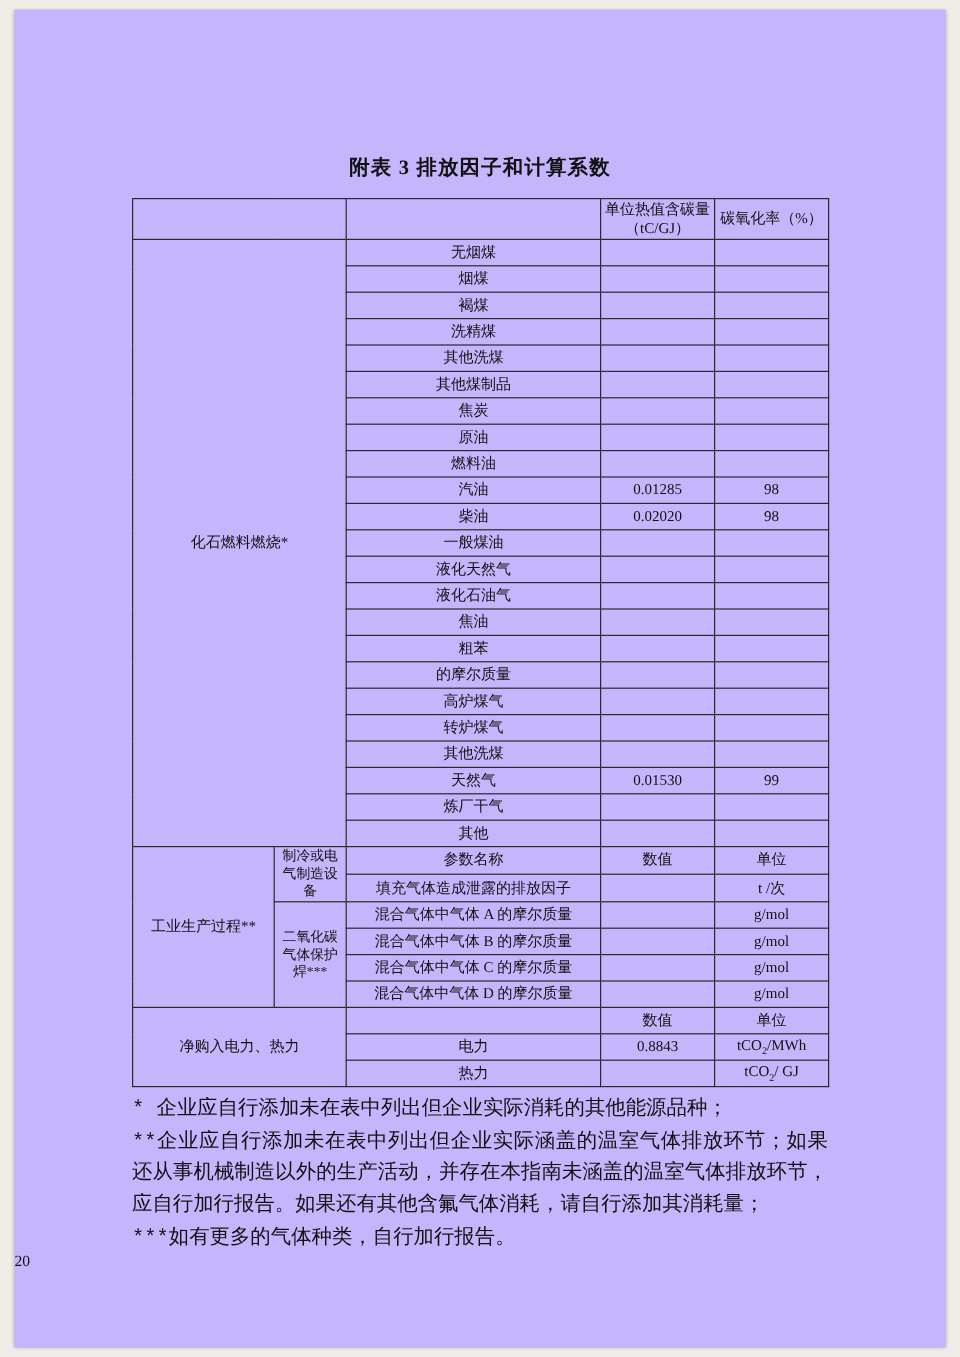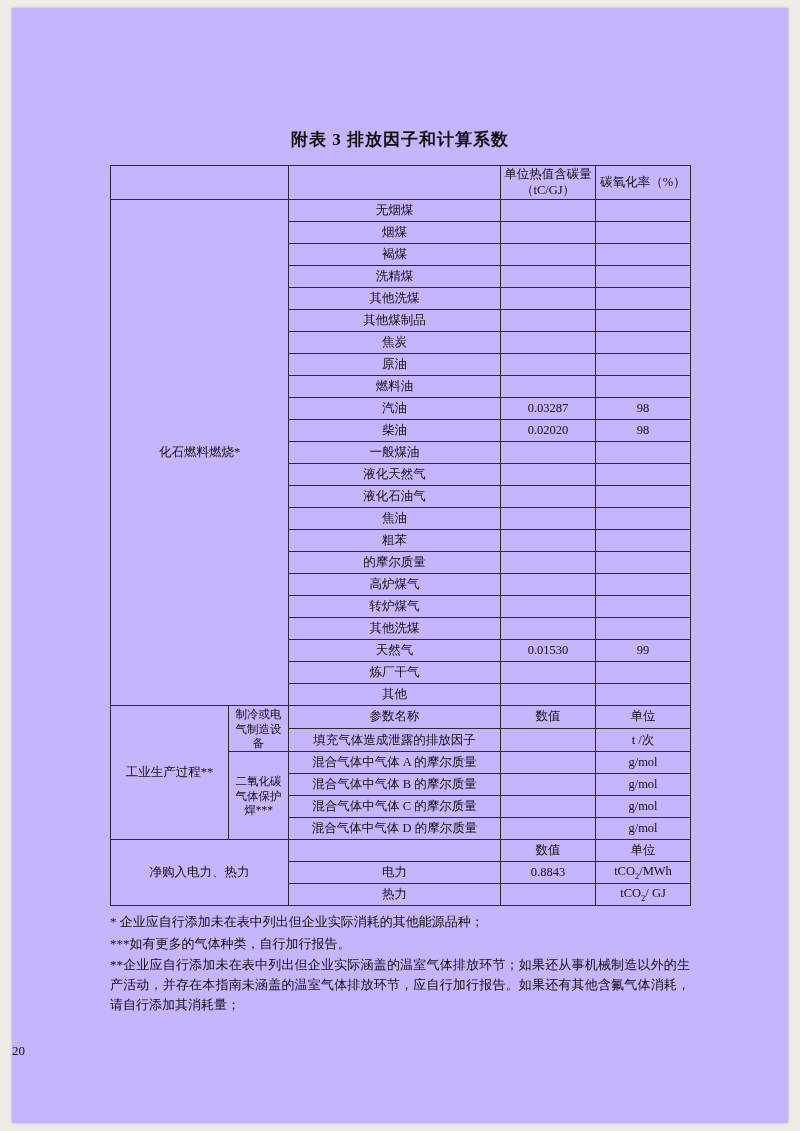--- a/index.html
+++ b/index.html
@@ -59,24 +59,24 @@
   .col-d { width: 95px; }
   .col-e { width: 95px; }
 
   .hdr { height: 42px; font-size: 12.5px; }
   .rotatecell { font-size: 12.5px; margin-left: 44px; }
   .small { font-size: 11.5px; }
   .nowrap { white-space: nowrap; }
 
   .notes {
     margin-top: 6px;
-    font-size: 13px;
+    font-size: 17px;
     line-height: 1.55;
     text-align: justify;
-    font-family: Liberation Serif, serif;
+    font-family: Liberation Mono, monospace;
   }
   .notes p { margin: 0 0 1px 0; }
   .pagenum {
     position: absolute;
     left: 0;
     right: 0;
     top: 1035px;
     font-size: 13px;
   }
   sub { font-size: 8.5px; }
@@ -150,21 +150,21 @@
           <td></td>
           <td></td>
         </tr>
         <tr>
           <td>燃料油</td>
           <td></td>
           <td></td>
         </tr>
         <tr>
           <td>汽油</td>
-          <td>0.03287</td>
+          <td>0.01285</td>
           <td>98</td>
         </tr>
         <tr>
           <td>柴油</td>
           <td>0.02020</td>
           <td>98</td>
         </tr>
         <tr>
           <td>一般煤油</td>
           <td></td>
@@ -274,19 +274,19 @@
         <tr>
           <td>热力</td>
           <td></td>
           <td class="nowrap">tCO<sub>2</sub>/ GJ</td>
         </tr>
       </tbody>
     </table>
 
     <div class="notes">
       <p>* 企业应自行添加未在表中列出但企业实际消耗的其他能源品种；</p>
+      <p>**企业应自行添加未在表中列出但企业实际涵盖的温室气体排放环节；如果还从事机械制造以外的生产活动，并存在本指南未涵盖的温室气体排放环节，应自行加行报告。如果还有其他含氟气体消耗，请自行添加其消耗量；</p>
       <p>***如有更多的气体种类，自行加行报告。</p>
-      <p>**企业应自行添加未在表中列出但企业实际涵盖的温室气体排放环节；如果还从事机械制造以外的生产活动，并存在本指南未涵盖的温室气体排放环节，应自行加行报告。如果还有其他含氟气体消耗，请自行添加其消耗量；</p>
     </div>
   </div>
 
   <div class="pagenum">20</div>
 </div>
 
 </body></html>

